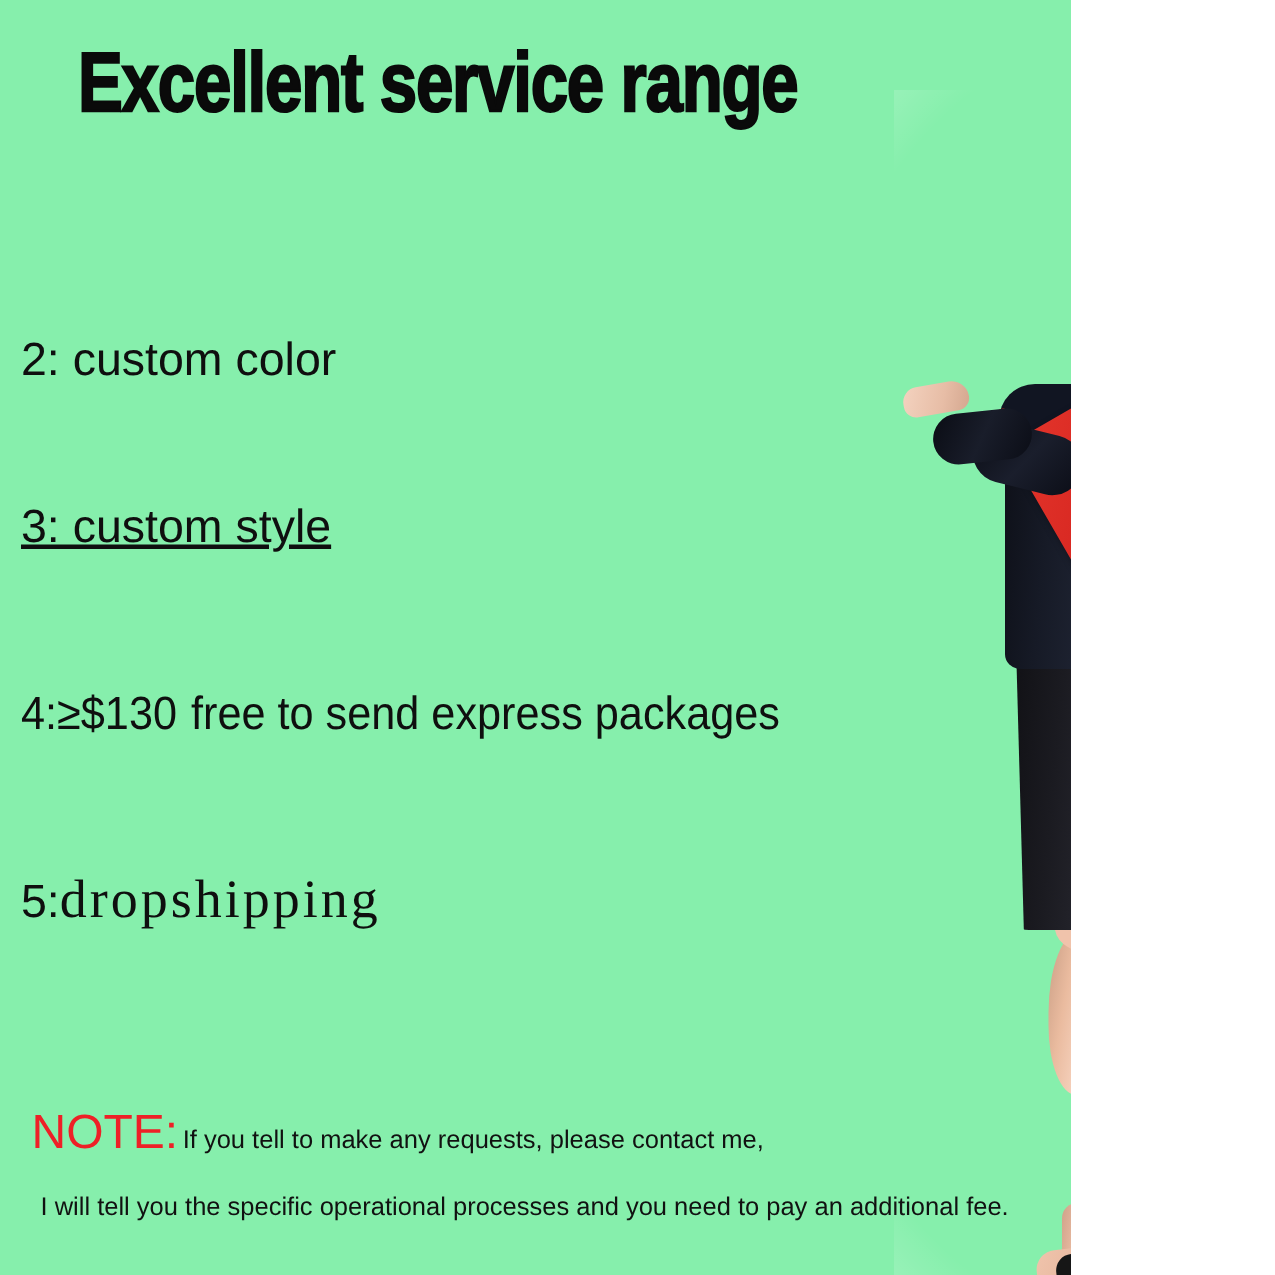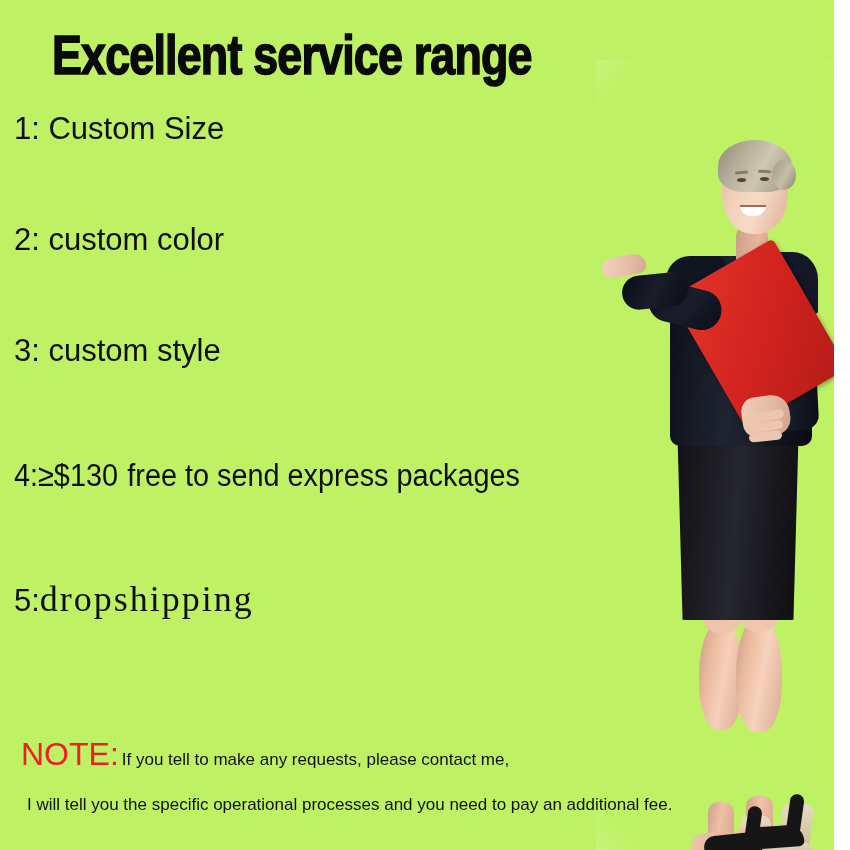--- a/index.html
+++ b/index.html
@@ -6,23 +6,23 @@
   html, body {
     margin: 0;
     padding: 0;
     background: #ffffff;
   }
   body {
     font-family: "Liberation Sans", sans-serif;
   }
   #canvas {
     position: relative;
-    width: 834px;
+    width: 714px;
     height: 850px;
-    background: #bef264;
+    background: #86efac;
     overflow: hidden;
   }
 
   
   #title {
     position: absolute;
     left: 52px;
     top: 24px;
     font-family: "Liberation Sans Narrow", "Liberation Sans", sans-serif;
     font-weight: bold;
@@ -40,21 +40,21 @@
   .svc {
     position: absolute;
     color: #0f0f0f;
     white-space: nowrap;
     font-family: "Liberation Sans", sans-serif;
     font-size: 31px;
     line-height: 34px;
   }
   #svc-1 { left: 14px; top: 112px; }
   #svc-2 { left: 14px; top: 223px; }
-  #svc-3 { left: 14px; top: 334px; }
+  #svc-3 { left: 14px; top: 334px; text-decoration: underline; }
 
   #svc-4 {
     left: 14px;
     top: 459px;
     font-size: 31px;
     transform: scaleX(0.93);
     transform-origin: left top;
   }
   #svc-4 .gap { display: inline-block; width: 10px; }
 
@@ -333,21 +333,20 @@
     background: radial-gradient(ellipse 150% 92% at 52% 50%, rgba(255,255,255,0) 58%, rgba(255,255,255,0.55) 82%, rgba(255,255,255,1) 100%);
   }
 </style>
 </head>
 <body>
 
 <div id="canvas">
 
   <div id="title">Excellent service range</div>
 
-  <div class="svc" id="svc-1">1: Custom Size</div>
   <div class="svc" id="svc-2">2: custom color</div>
   <div class="svc" id="svc-3">3: custom style</div>
 
   <div class="svc" id="svc-4"><span>4:≥$130</span><span class="gap"></span><span>free to send express packages</span></div>
 
   <div class="svc" id="svc-5"><span>5:</span><span class="mono">dropshipping</span></div>
 
   <div id="note-line1"><span id="note-label">NOTE:</span><span id="note-text">If you tell to make any requests, please contact me,</span></div>
   <div id="note-line2">I will tell you the specific operational processes and you need to pay an additional fee.</div>
 

